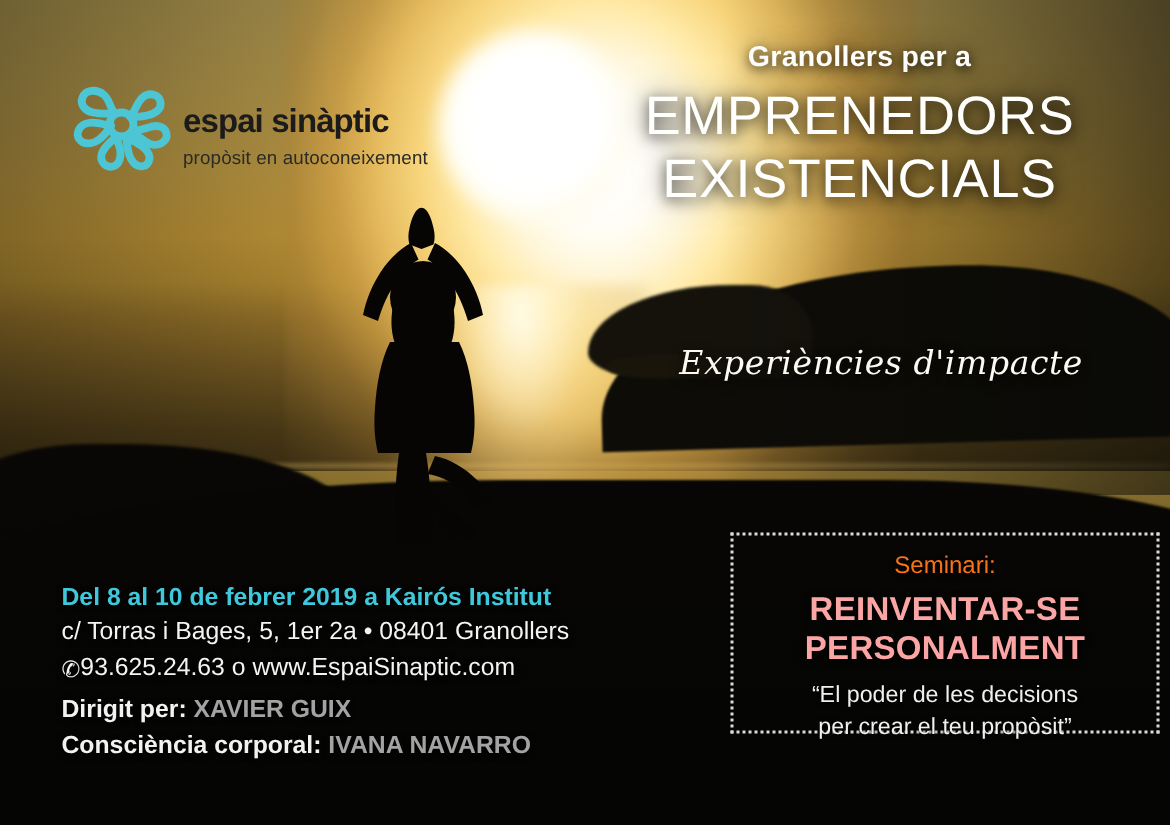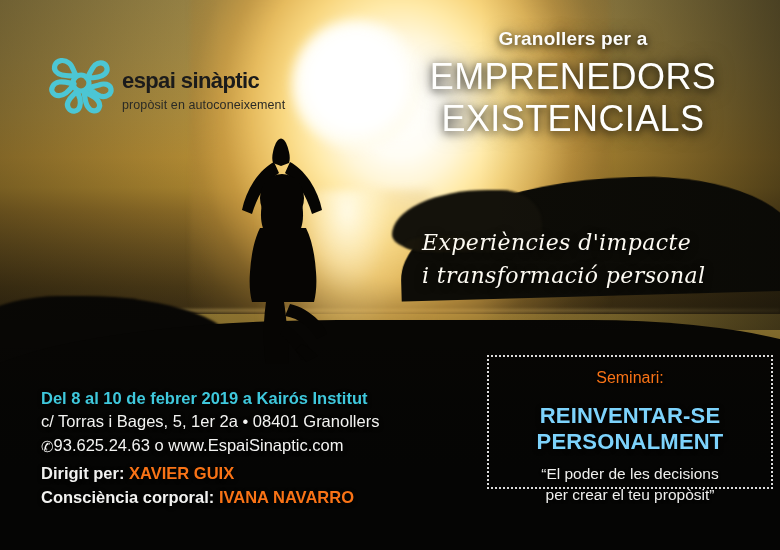--- a/index.html
+++ b/index.html
@@ -171,51 +171,51 @@
   }
   .hl-big {
     font-size:36px; font-weight:normal; color:#fffffd; line-height:1.17;
     letter-spacing:.4px; margin-top:6px;
     text-shadow:0 2px 9px rgba(0,0,0,.78), 0 0 20px rgba(0,0,0,.55);
   }
 
   
   .script {
     position:absolute; right:58px; top:226px; width:300px;
-    text-align:left;
+    text-align:right;
     font-family:"DejaVu Serif", serif;
     font-style:italic; font-size:22px; color:#fdfaf2;
     line-height:1.52; letter-spacing:.4px;
     text-shadow:0 2px 8px rgba(0,0,0,.85);
   }
 
   
   .info { position:absolute; left:41px; top:387px; }
   .info-line { font-size:16.5px; line-height:1.42; color:#f4f4f2; white-space:nowrap;
     text-shadow:0 1px 4px rgba(0,0,0,.9); }
   .info-line.accent { font-weight:bold; color:#3fc8dc; }
   .tel-icon { font-size:15px; vertical-align:-1px; }
 
   .credits { position:absolute; left:41px; top:462px; }
   .credit-line { font-size:16.5px; font-weight:bold; line-height:1.45; color:#f2f2f0;
     white-space:nowrap; text-shadow:0 1px 4px rgba(0,0,0,.9); }
-  .credit-line .name { color:#f97316; }
+  .credit-line .name { color:#a3a3a3; }
 
   
   .seminar-box {
     position:absolute; left:487px; top:355px; width:286px; height:134px;
     border:2px dotted rgba(255,255,255,.86);
     text-align:center;
     padding-top:11px;
   }
   .sem-label { font-size:16px; color:#f97316; line-height:1.2;
     text-shadow:0 1px 3px rgba(0,0,0,.9); }
   .sem-title {
-    font-size:22px; font-weight:bold; color:#7dd3fc; line-height:1.18;
-    margin-top:16px; letter-spacing:.2px;
+    font-size:22px; font-weight:bold; color:#fca5a5; line-height:1.18;
+    margin-top:6px; letter-spacing:.2px;
     text-shadow:0 1px 5px rgba(0,0,0,.9);
   }
   .sem-quote {
     font-size:15.5px; color:#efefed; line-height:1.32; margin-top:9px;
     text-shadow:0 1px 3px rgba(0,0,0,.9);
   }
 </style>
 </head>
 <body>
 
@@ -286,21 +286,20 @@
   <div class="headline">
     <div class="hl-small">Granollers per a</div>
     <div class="hl-big">
       <div>EMPRENEDORS</div>
       <div>EXISTENCIALS</div>
     </div>
   </div>
 
   <div class="script">
     <div>Experiències d'impacte</div>
-    <div>i transformació personal</div>
   </div>
 
   <div class="info">
     <div class="info-line accent">Del 8 al 10 de febrer 2019 a Kairós Institut</div>
     <div class="info-line">c/ Torras i Bages, 5, 1er 2a • 08401 Granollers</div>
     <div class="info-line"><span class="tel-icon">✆</span><span>93.625.24.63 o www.EspaiSinaptic.com</span></div>
   </div>
 
   <div class="credits">
     <div class="credit-line"><span>Dirigit per:</span> <span class="name">XAVIER GUIX</span></div>

